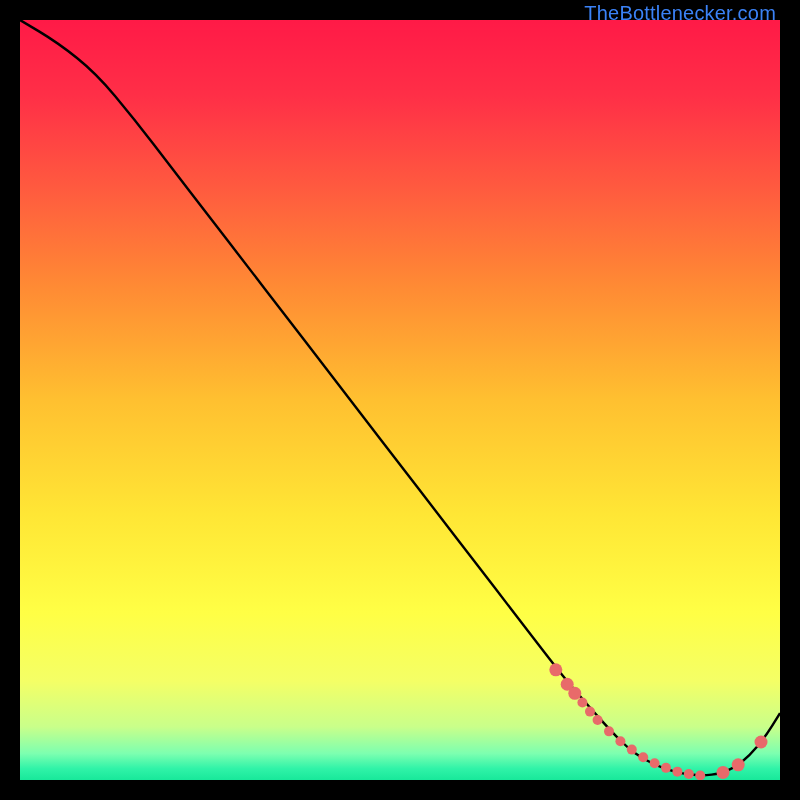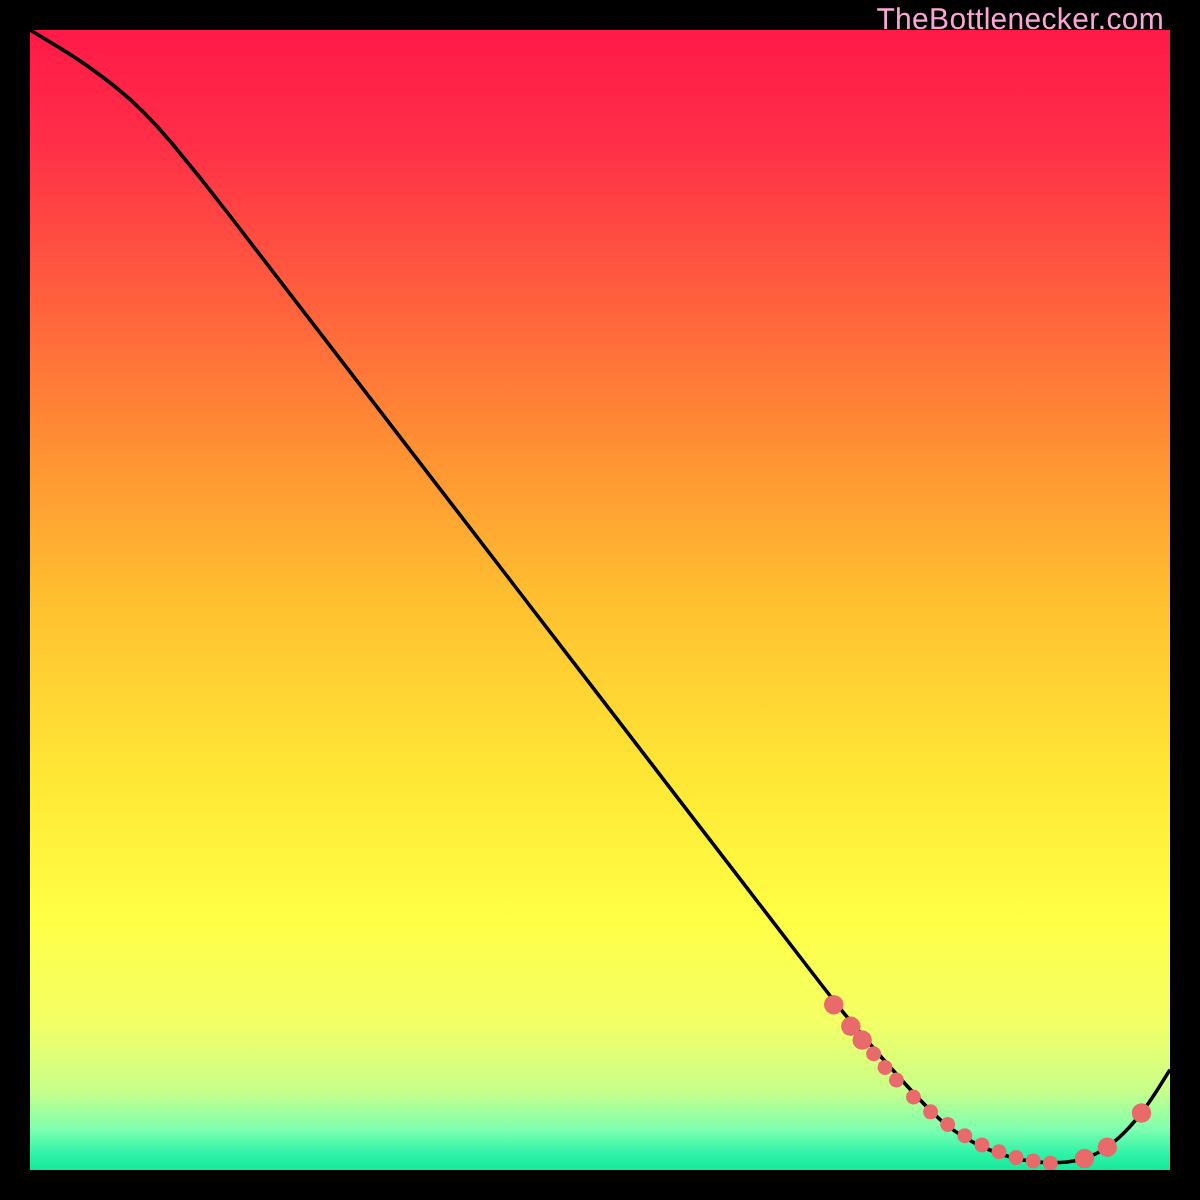--- a/index.html
+++ b/index.html
@@ -23,21 +23,21 @@
     position: absolute;
     left: 0;
     top: 0;
     width: 760px;
     height: 760px;
   }
   .attribution {
     position: absolute;
     top: 2px;
     right: 24px;
-    color: #f9a8d4;
+    color: #3b82f6;
     font-size: 20px;
     letter-spacing: 0.2px;
     font-weight: 500;
   }
   svg { display: block; }
 </style>
 </head>
 <body>
 
 <div class="attribution">TheBottlenecker.com</div>

